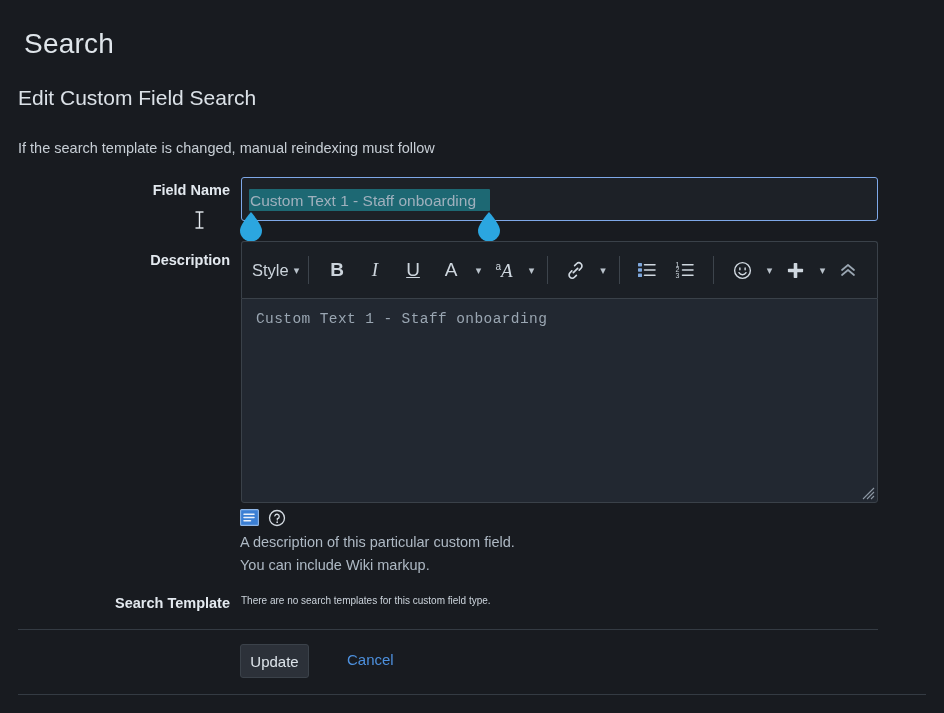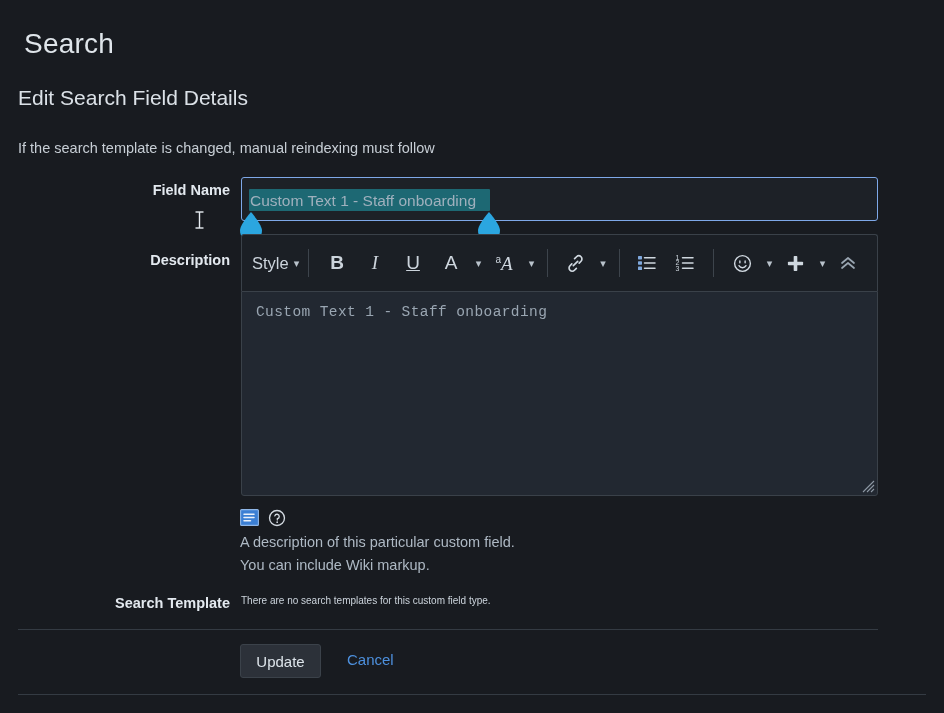--- a/index.html
+++ b/index.html
@@ -118,21 +118,21 @@
     top: 211px;
     width: 11px;
     height: 18px;
     pointer-events: none;
   }
 
   
   .editor-wrap {
     position: absolute;
     left: 241px;
-    top: 234px;
+    top: 241px;
     width: 637px;
   }
   .editor-toolbar {
     height: 57px;
     box-sizing: border-box;
     background: #1b1f25;
     border: 1px solid #3a4149;
     border-bottom: none;
     border-radius: 3px 3px 0 0;
     display: flex;
@@ -278,21 +278,21 @@
     background: #343b43;
     height: 1px;
   }
   #divider-top { left: 18px; top: 629px; width: 860px; }
   #divider-bottom { left: 18px; top: 694px; width: 908px; }
 
   .btn-update {
     position: absolute;
     left: 240px;
     top: 644px;
-    width: 81px;
+    width: 69px;
     height: 34px;
     background: #2c3139;
     border: 1px solid #3b4views;
     border: 1px solid #3b424a;
     border-radius: 3px;
     color: #dde4ea;
     font-size: 15px;
     font-family: "Liberation Sans", sans-serif;
     cursor: pointer;
     display: flex;
@@ -308,21 +308,21 @@
     text-decoration: none;
     cursor: pointer;
   }
 </style>
 </head>
 <body>
 
 <div class="page">
 
   <div class="app-title">Search</div>
-  <div class="page-title">Edit Search Field Details</div>
+  <div class="page-title">Edit Custom Field Search</div>
   <div class="subtitle">If the search template is changed, manual reindexing must follow</div>
 
   <div class="row-label" id="lbl-fieldname">Field Name</div>
   <input class="fieldname-input" id="fieldname-input" value="Custom Text 1 - Staff onboarding" style="">
   <div class="selection-overlay"></div>
   <div class="selection-text">Custom Text 1 - Staff onboarding</div>
 
   <div class="sel-handle" id="handle-start">
     <svg width="26" height="30" viewBox="0 0 26 30">
       <path d="M13 1 C13 1 24 13.5 24 19.5 A11 11 0 0 1 2 19.5 C2 13.5 13 1 13 1 Z" fill="#2ba6e0"></path>

